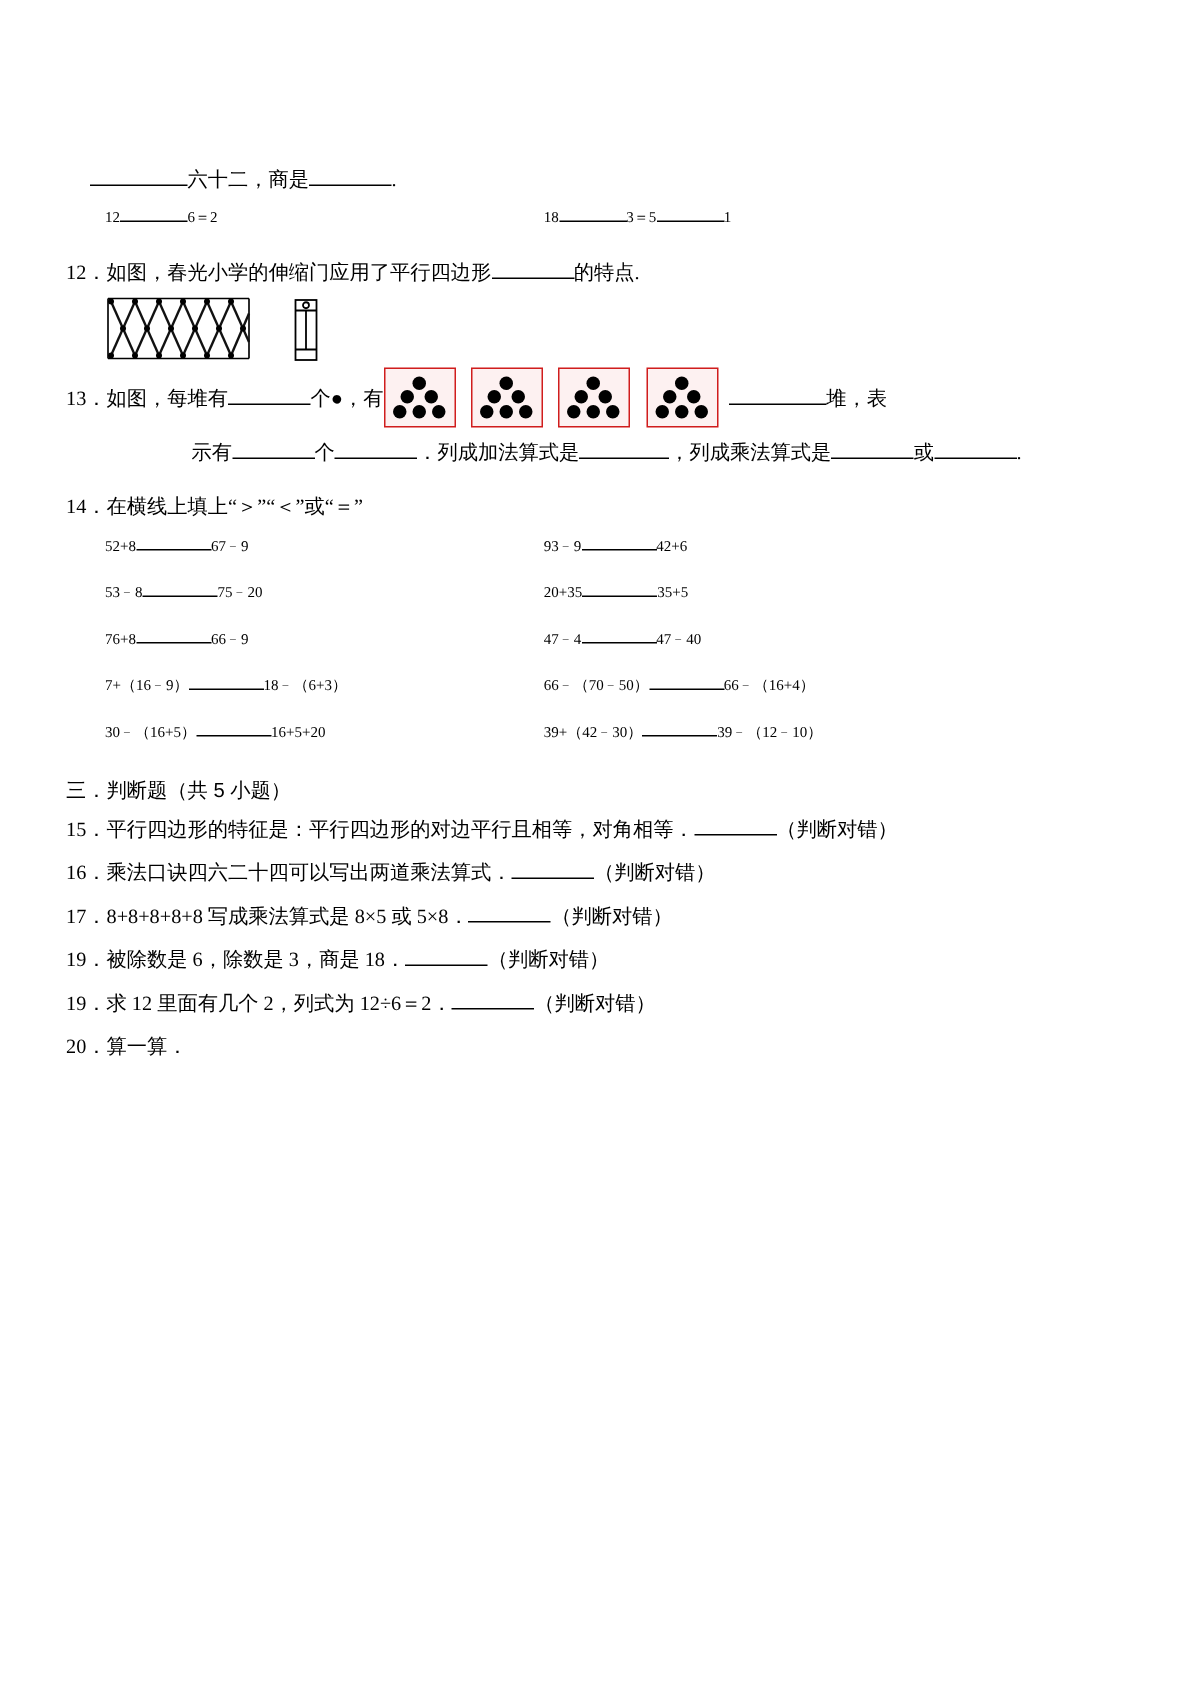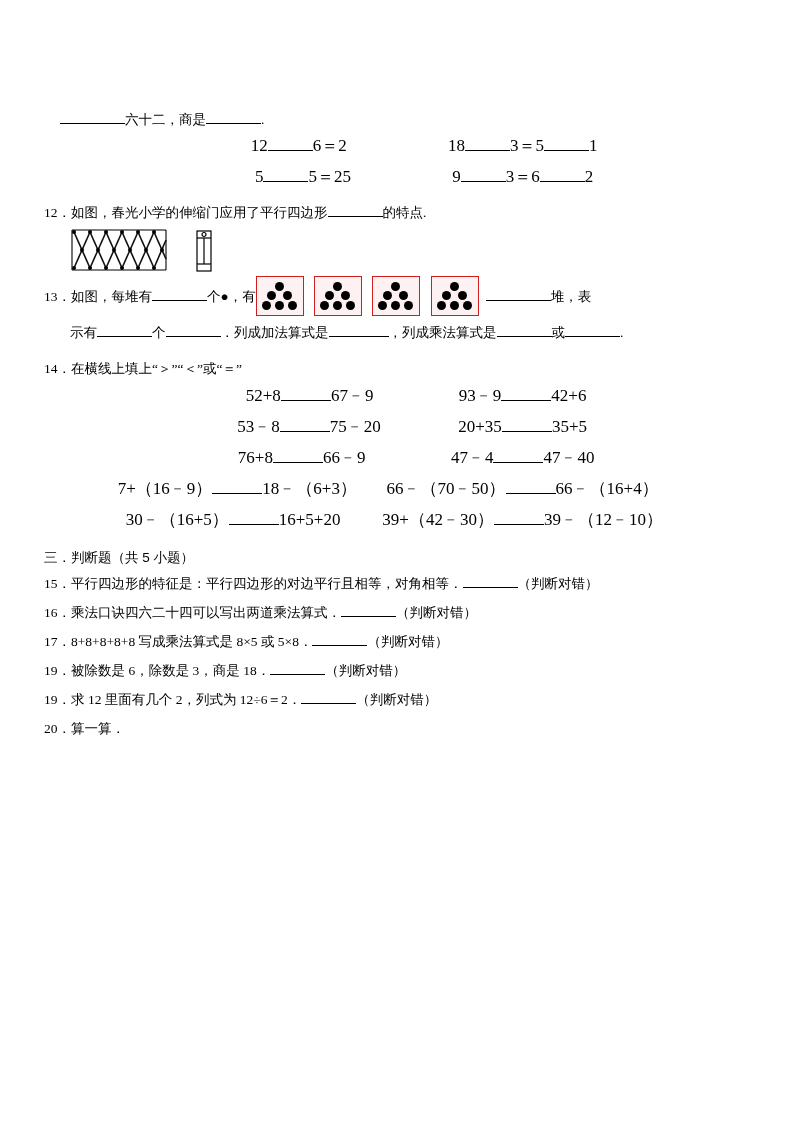--- a/index.html
+++ b/index.html
@@ -47,28 +47,28 @@
   .item {
     margin-top: 10px;
     font-size: 13.5px;
     line-height: 22px;
   }
   .item-num {
     display: inline;
   }
   .indent {
     margin-left: 26px;
+    text-align: right;
   }
 
   .two-col {
     position: relative;
     margin-left: 26px;
-    font-size: 17px;
+    font-size: 10px;
     line-height: 31px;
-    text-align: center;
   }
   .two-col .col-left {
     display: inline-block;
     width: 290px;
     white-space: nowrap;
   }
   .two-col .col-right {
     display: inline-block;
     white-space: nowrap;
   }
@@ -142,28 +142,20 @@
     <span class="blank b65"></span><span>六十二，商是</span><span class="blank b55"></span><span>.</span>
   </div>
 
   <div class="two-col">
     <div class="row">
       <span class="col-left">
         <span>12</span><span class="blank b45"></span><span>6＝2</span>
       </span>
       <span class="col-right">
         <span>18</span><span class="blank b45"></span><span>3＝5</span><span class="blank b45"></span><span>1</span>
-      </span>
-    </div>
-    <div class="row">
-      <span class="col-left">
-        <span>5</span><span class="blank b45"></span><span>5＝25</span>
-      </span>
-      <span class="col-right">
-        <span>9</span><span class="blank b45"></span><span>3＝6</span><span class="blank b45"></span><span>2</span>
       </span>
     </div>
   </div>
 
   <div class="item">
     <span class="item-num">12．</span><span>如图，春光小学的伸缩门应用了平行四边形</span><span class="blank b55"></span><span>的特点.</span>
   </div>
 
   <div class="gate-wrap">
     <svg class="gate" viewBox="0 0 98 44">

